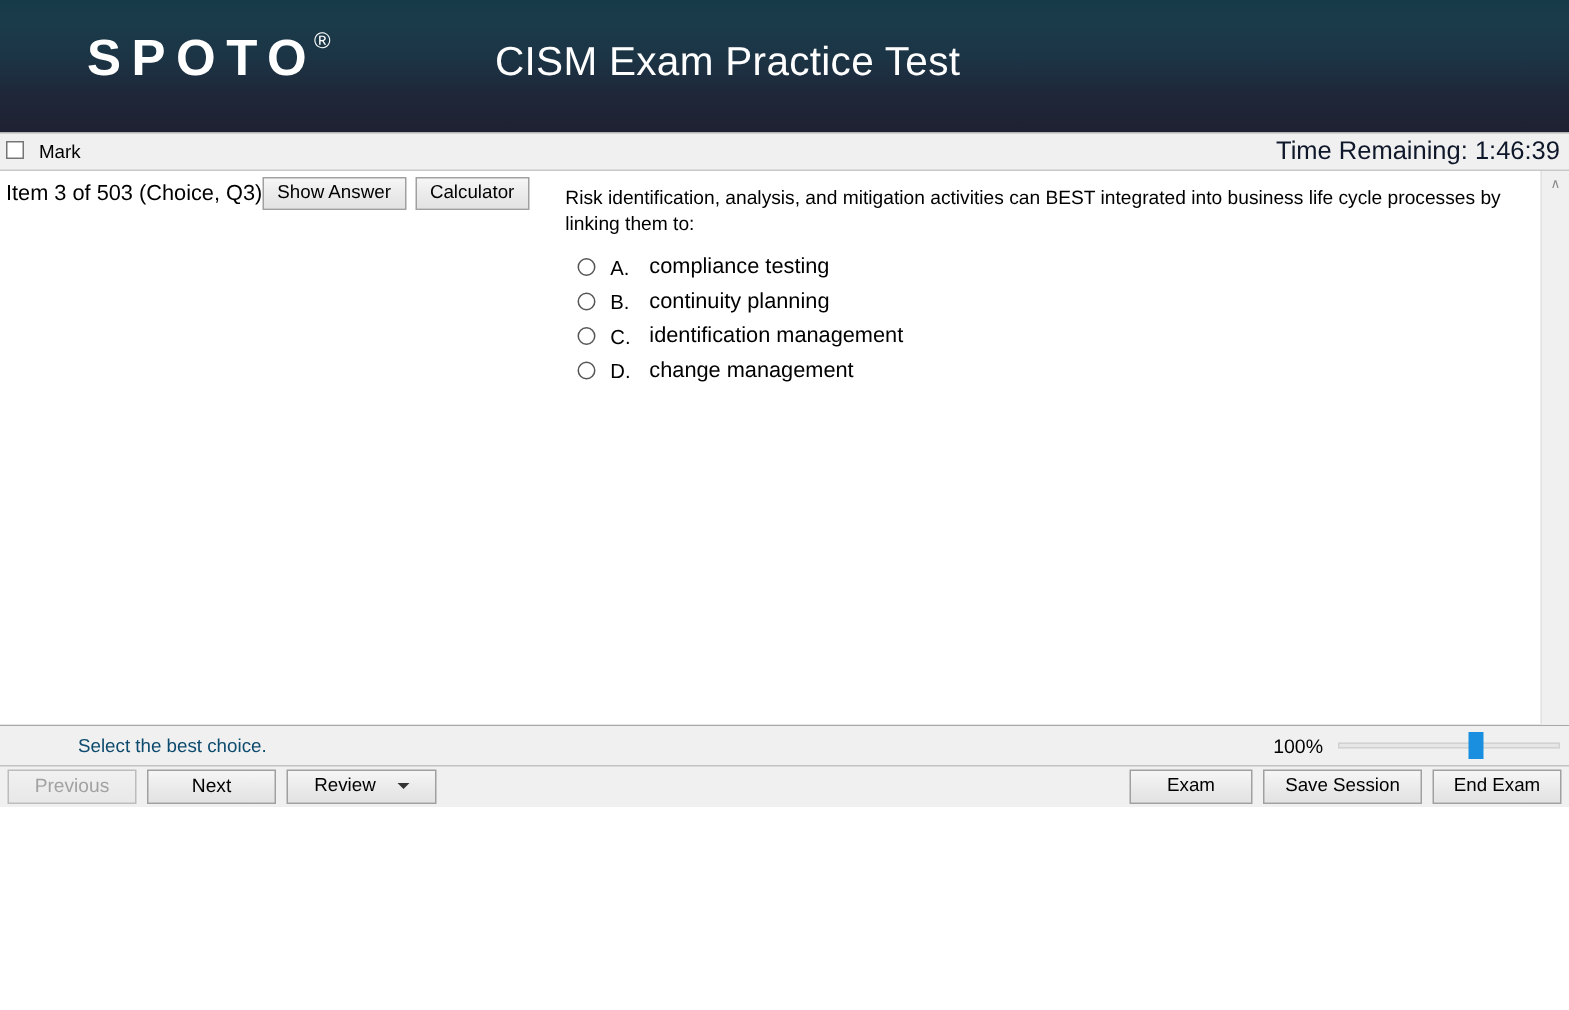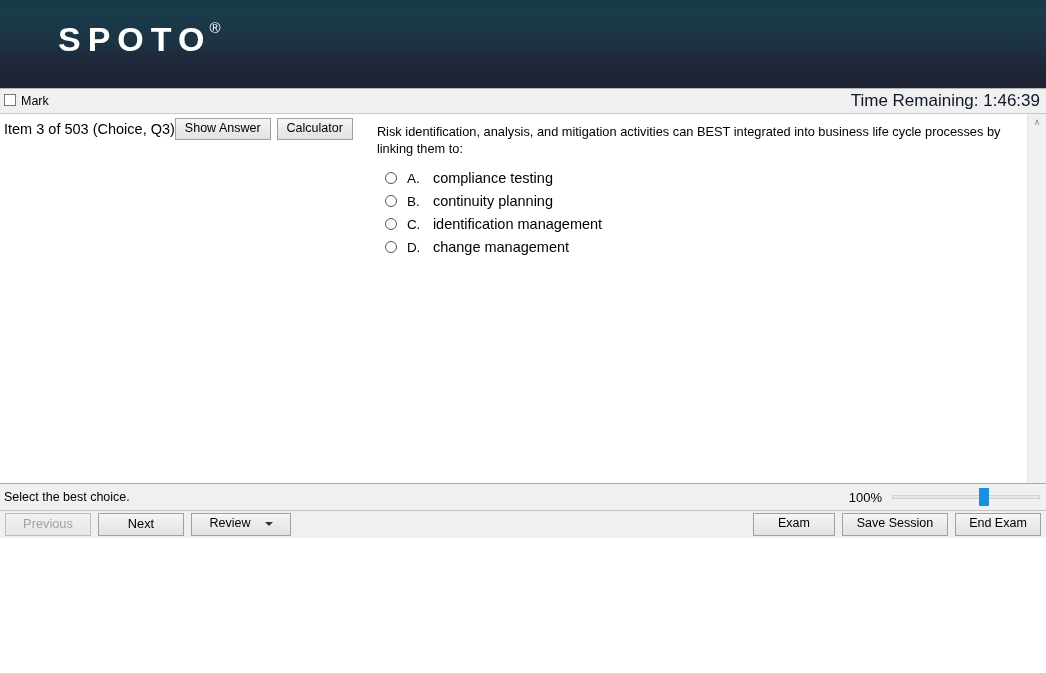--- a/index.html
+++ b/index.html
@@ -74,21 +74,21 @@
     border-bottom: 1px solid #c8c8c8;
     display: flex;
     align-items: center;
     justify-content: space-between;
     padding: 0 6px 0 4px;
     box-sizing: border-box;
     position: relative;
   }
   .mark-group {
     display: flex;
-    gap: 5px;
+    gap: 10px;
   }
   .mark-checkbox {
     width: 12px;
     height: 12px;
     border: 1px solid #767676;
     background: #ffffff;
     box-sizing: border-box;
     display: inline-block;
   }
   .mark-label {
@@ -239,21 +239,22 @@
     background: #f0f0f0;
     border-top: 1px solid #a8a8a8;
     display: flex;
     align-items: center;
     justify-content: space-between;
     padding: 0 6px 0 4px;
     box-sizing: border-box;
   }
   .status-text {
     font-size: 12.5px;
-    color: #000000;
+    color: #0c4a6e;
+    margin-left: 48px;
   }
   .zoom-group {
     display: flex;
     align-items: center;
     gap: 10px;
     margin-left: 20px;
   }
   .zoom-level {
     font-size: 13px;
     color: #000000;
@@ -330,20 +331,21 @@
   .btn-save { min-width: 106px; }
   .btn-end { min-width: 86px; }
 </style>
 </head>
 <body>
 
 <div id="app">
 
   <div class="brand-header">
     <div class="brand-logo"><span>SPOTO</span><span class="reg">®</span></div>
+    <div class="brand-title">CISM Exam Practice Test</div>
   </div>
 
   <div class="mark-bar">
     <div class="mark-group">
       <span class="mark-checkbox"></span>
       <span class="mark-label">Mark</span>
     </div>
     <div class="time-remaining">Time Remaining: 1:46:39</div>
   </div>
 

